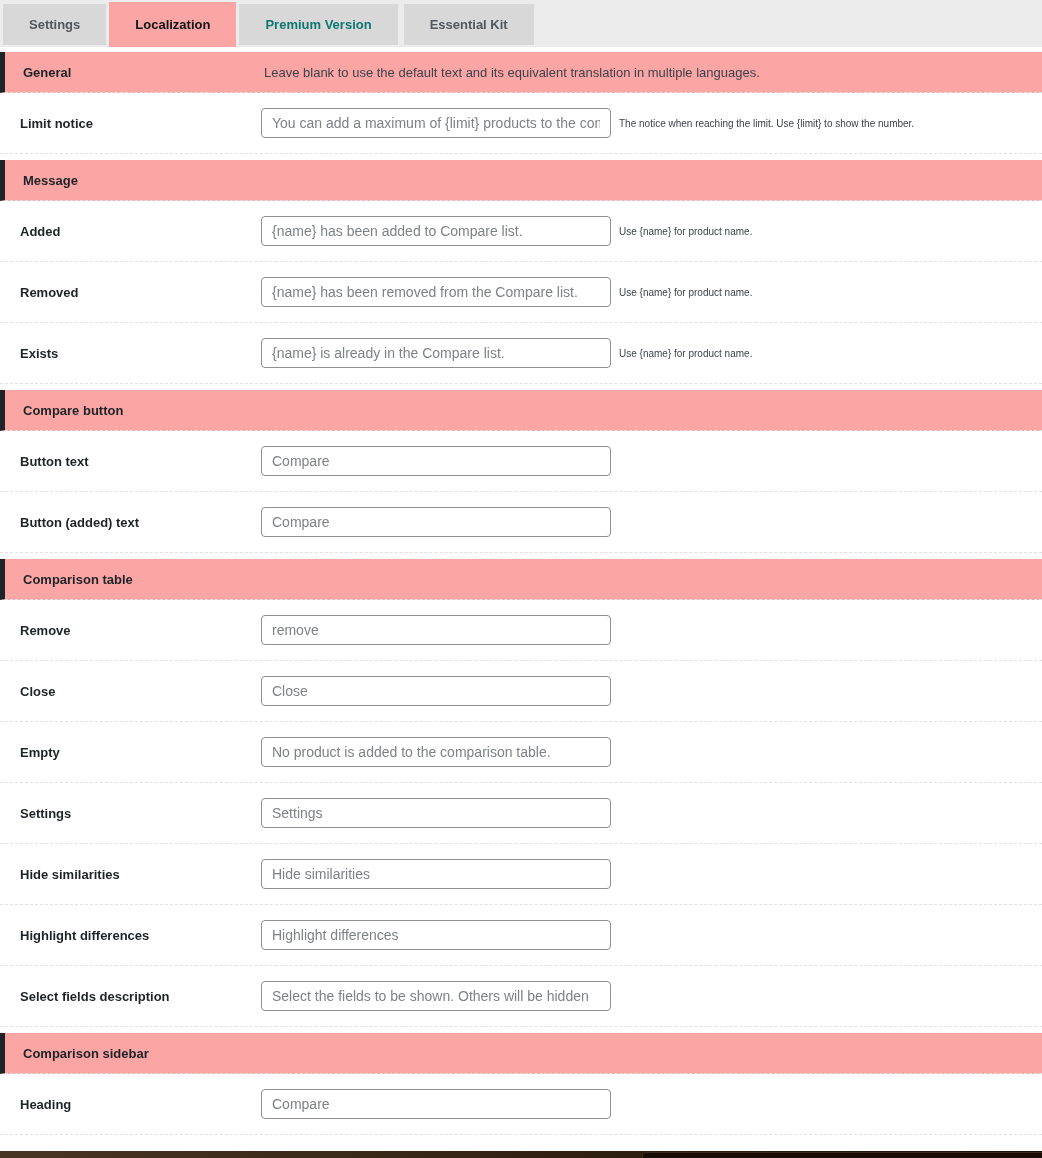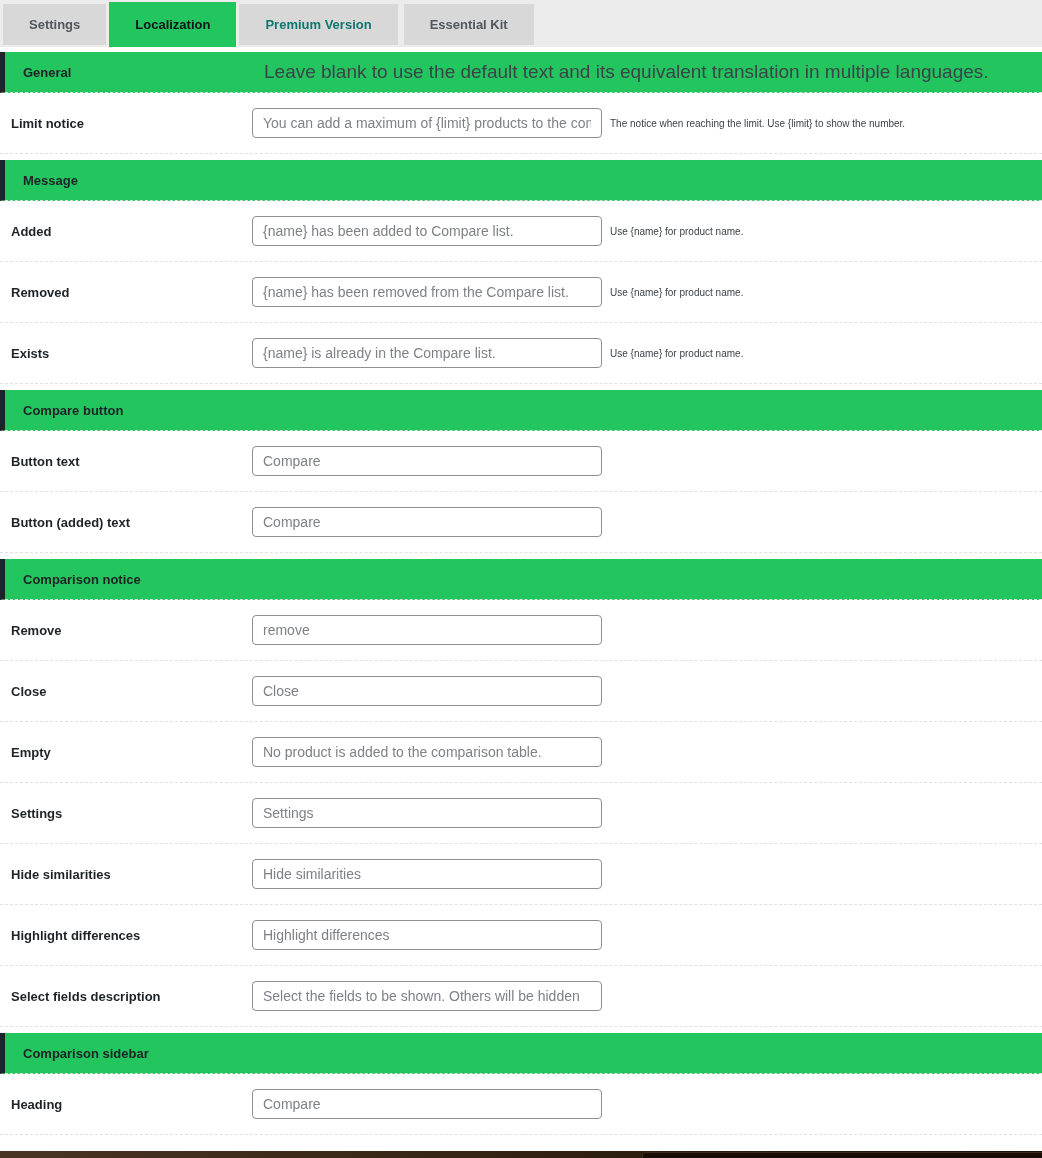--- a/index.html
+++ b/index.html
@@ -26,58 +26,58 @@
     display: flex;
     align-items: center;
     background: #d8d8d8;
     font-size: 13px;
     font-weight: 700;
     color: #50575e;
     cursor: pointer;
     white-space: nowrap;
   }
   .tab.active {
-    background: #22c55e;
+    background: #fca5a5;
     color: #101517;
     height: 45px;
     margin-bottom: 0;
   }
   .tab.premium { color: #0f766e; }
   .tab.gap-left { margin-left: 3px; }
 
   
   .content { padding-top: 5px; background: #ffffff; }
   .section + .section { margin-top: 6px; }
 
   .sec-header {
     height: 41px;
-    background: #22c55e;
+    background: #fca5a5;
     border-left: 5px solid #1d2327;
     border-bottom: 1px dashed #e1e1e1;
     display: flex;
     align-items: center;
     padding-left: 18px;
   }
   .sec-title {
     width: 241px;
     flex-shrink: 0;
     font-size: 13px;
     font-weight: 700;
     color: #1d2327;
   }
   .sec-desc {
-    font-size: 19px;
+    font-size: 13px;
     color: #3c434a;
   }
 
   .row {
     height: 61px;
     display: flex;
     align-items: center;
-    padding-left: 11px;
+    padding-left: 20px;
     border-bottom: 1px dashed #e1e1e1;
     background: #ffffff;
   }
   .row-label {
     width: 241px;
     flex-shrink: 0;
     font-size: 13px;
     font-weight: 700;
     color: #1d2327;
   }
@@ -194,21 +194,21 @@
     <div class="row">
       <div class="row-label">Button (added) text</div>
       <div class="row-control">
         <input type="text" class="text-input" placeholder="Compare" style="">
       </div>
     </div>
   </div>
 
   <div class="section">
     <div class="sec-header">
-      <div class="sec-title">Comparison notice</div>
+      <div class="sec-title">Comparison table</div>
     </div>
     <div class="row">
       <div class="row-label">Remove</div>
       <div class="row-control">
         <input type="text" class="text-input" placeholder="remove" style="">
       </div>
     </div>
     <div class="row">
       <div class="row-label">Close</div>
       <div class="row-control">

